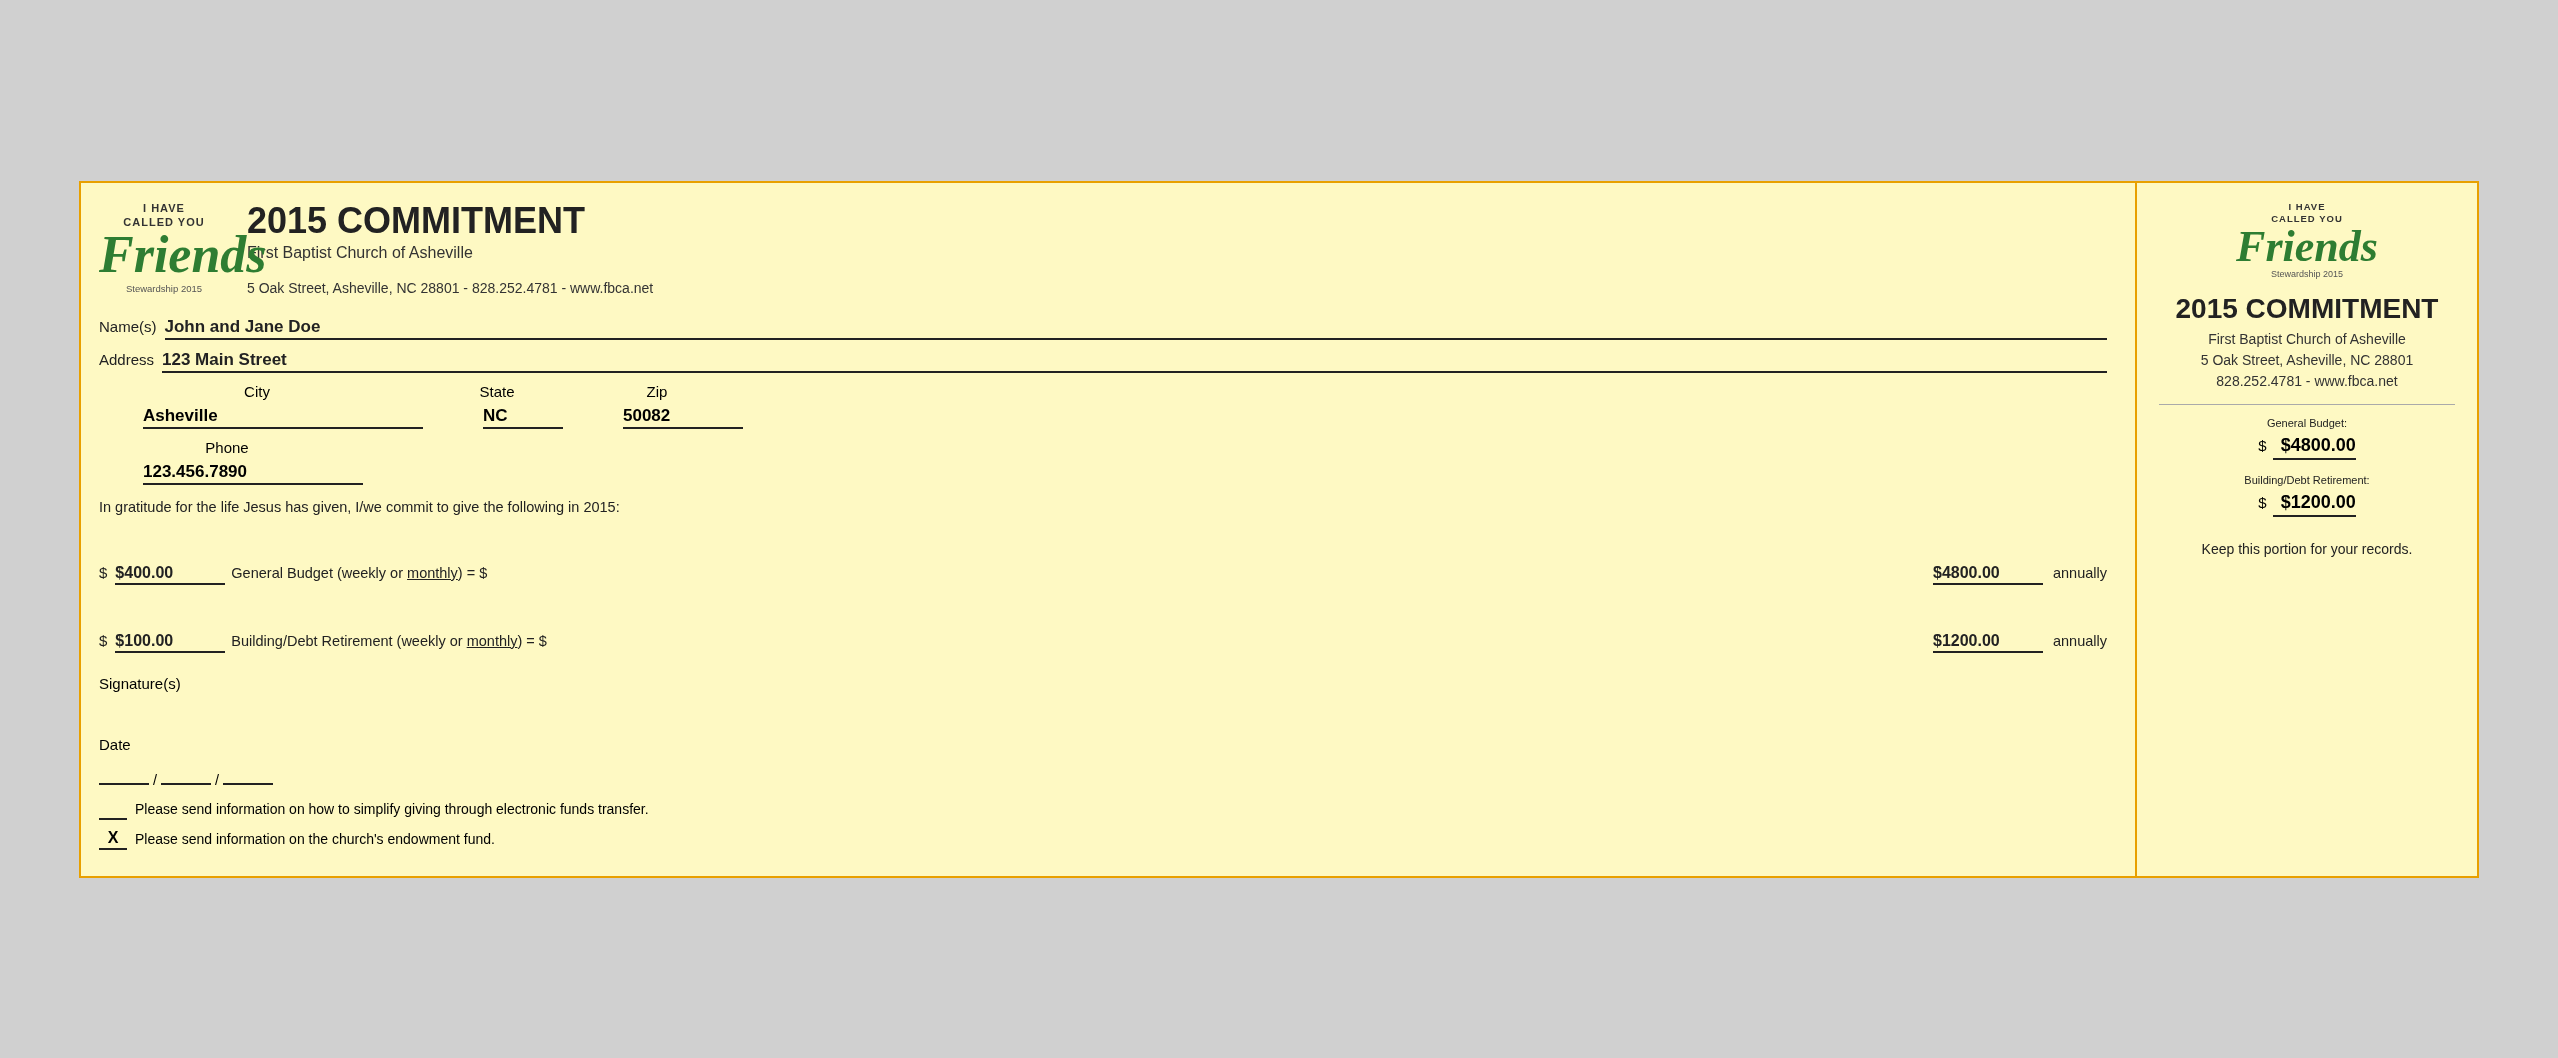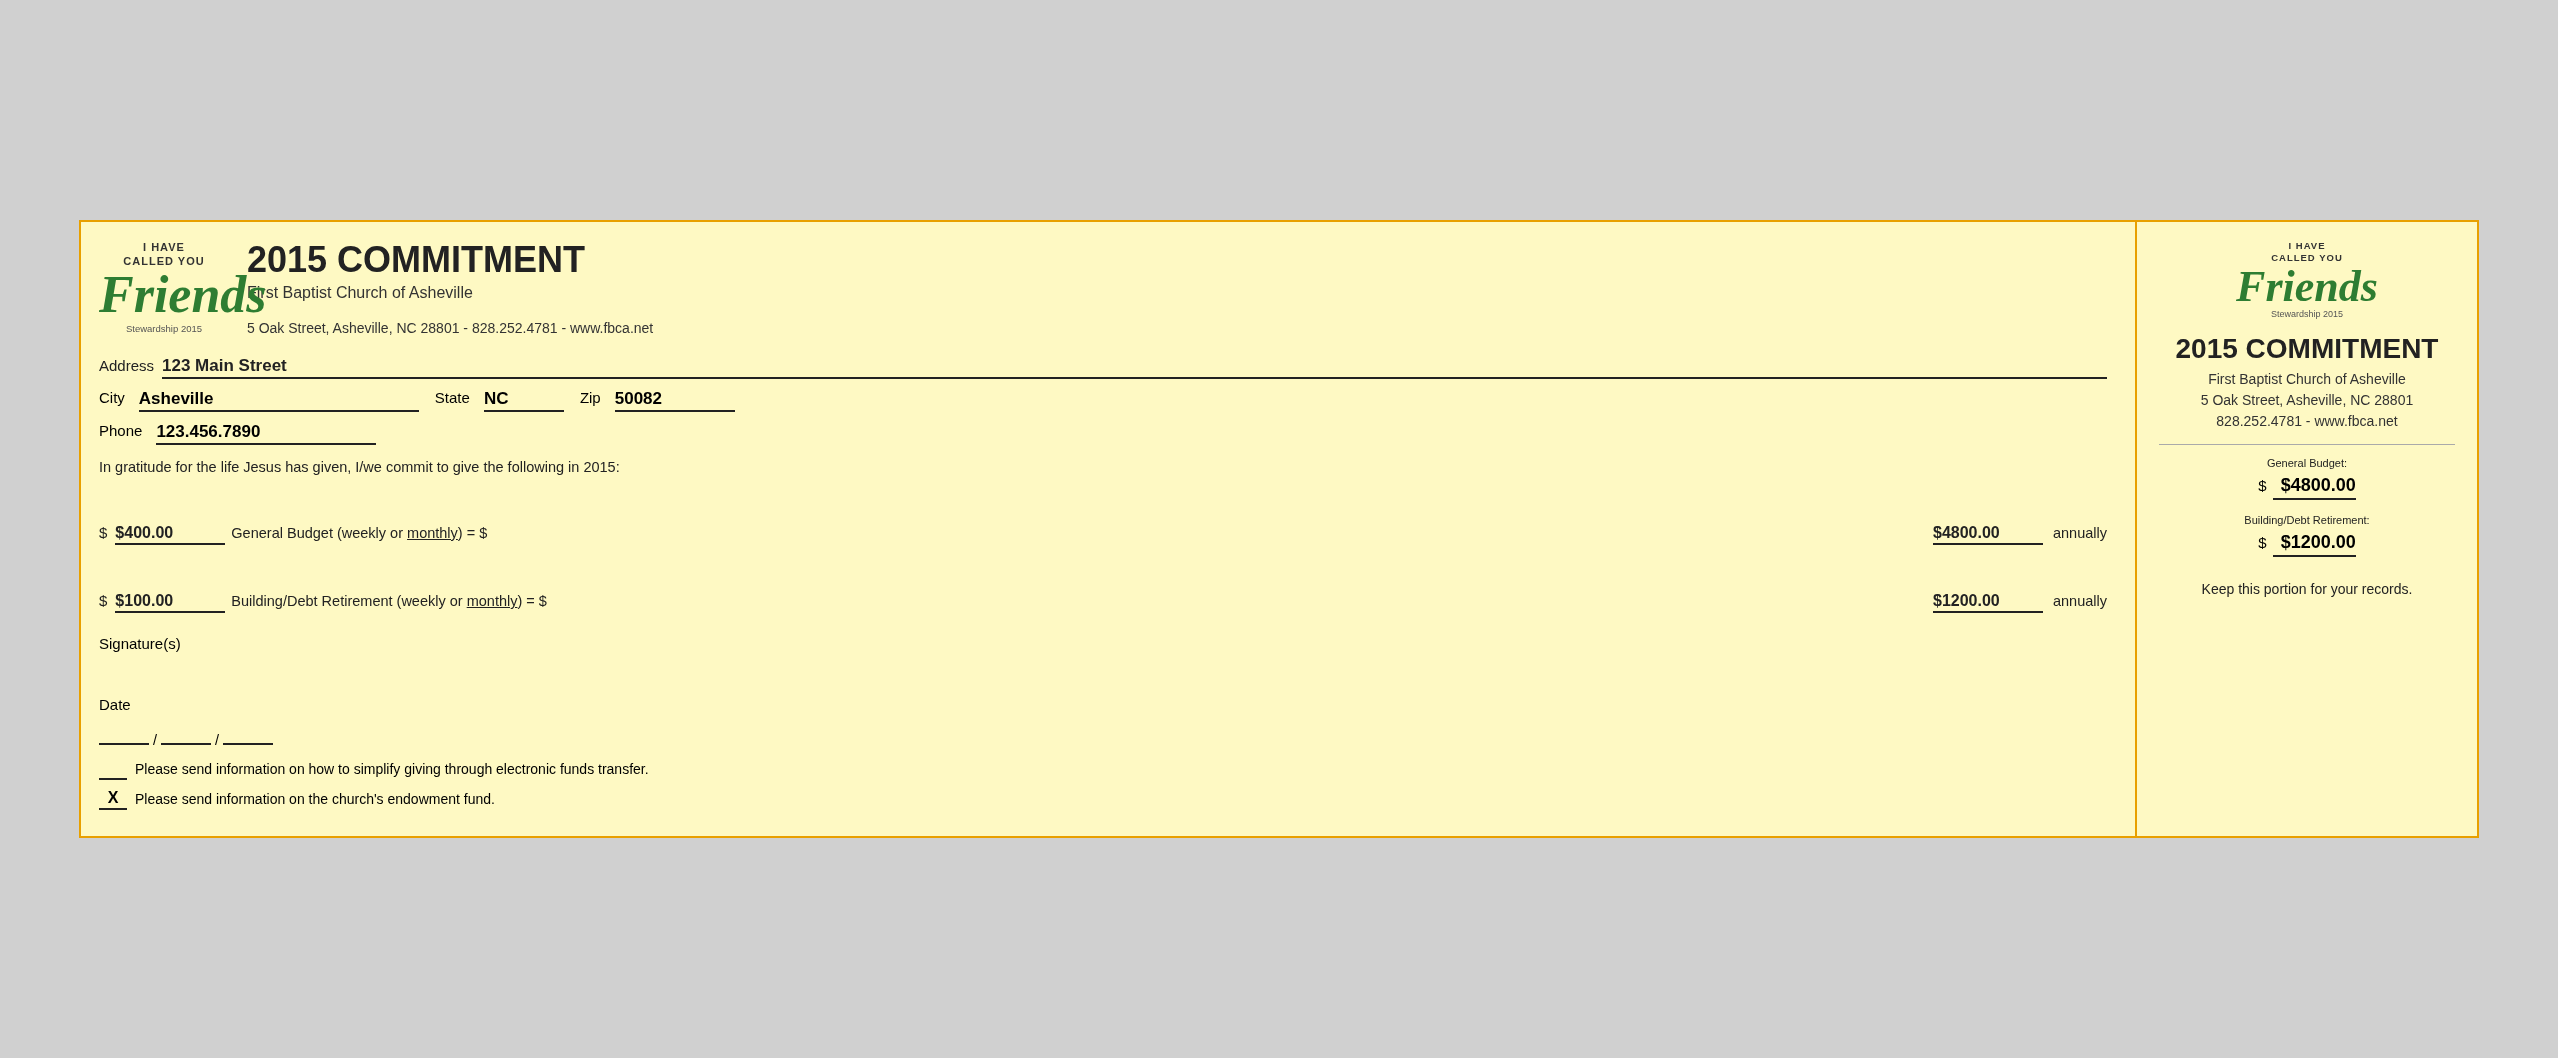--- a/index.html
+++ b/index.html
@@ -116,25 +116,27 @@
     }
     .form-row-multi {
       display: flex;
       align-items: baseline;
       gap: 16px;
       margin-bottom: 10px;
       font-size: 15px;
     }
     .field-group {
       display: flex;
-      align-items: flex-start;
+      align-items: center;
       gap: 6px;
+      flex-direction: column;
     }
     .field-group .form-value {
       flex: none;
+      margin-left: 44px;
     }
 
     
     .commitment-text {
       font-size: 14.5px;
       color: #222;
       margin: 14px 0 10px 0;
     }
 
     
@@ -317,20 +319,24 @@
       </div>
       <div class="header-info">
         <div class="header-title">2015 COMMITMENT</div>
         <div class="header-church">First Baptist Church of Asheville</div>
         <div class="header-address">5 Oak Street, Asheville, NC  28801 - 828.252.4781 - www.fbca.net</div>
       </div>
     </div>
 
     <div class="form-section">
 
+      <div class="form-row">
+        <span class="form-label">Name(s)</span>
+        <span class="form-value">John and Jane Doe</span>
+      </div>
 
       <div class="form-row">
         <span class="form-label">Address</span>
         <span class="form-value">123 Main Street</span>
       </div>
 
       <div class="form-row-multi">
         <div class="field-group">
           <span class="form-label">City</span>
           <span class="form-value" style="min-width:280px;">Asheville</span>

